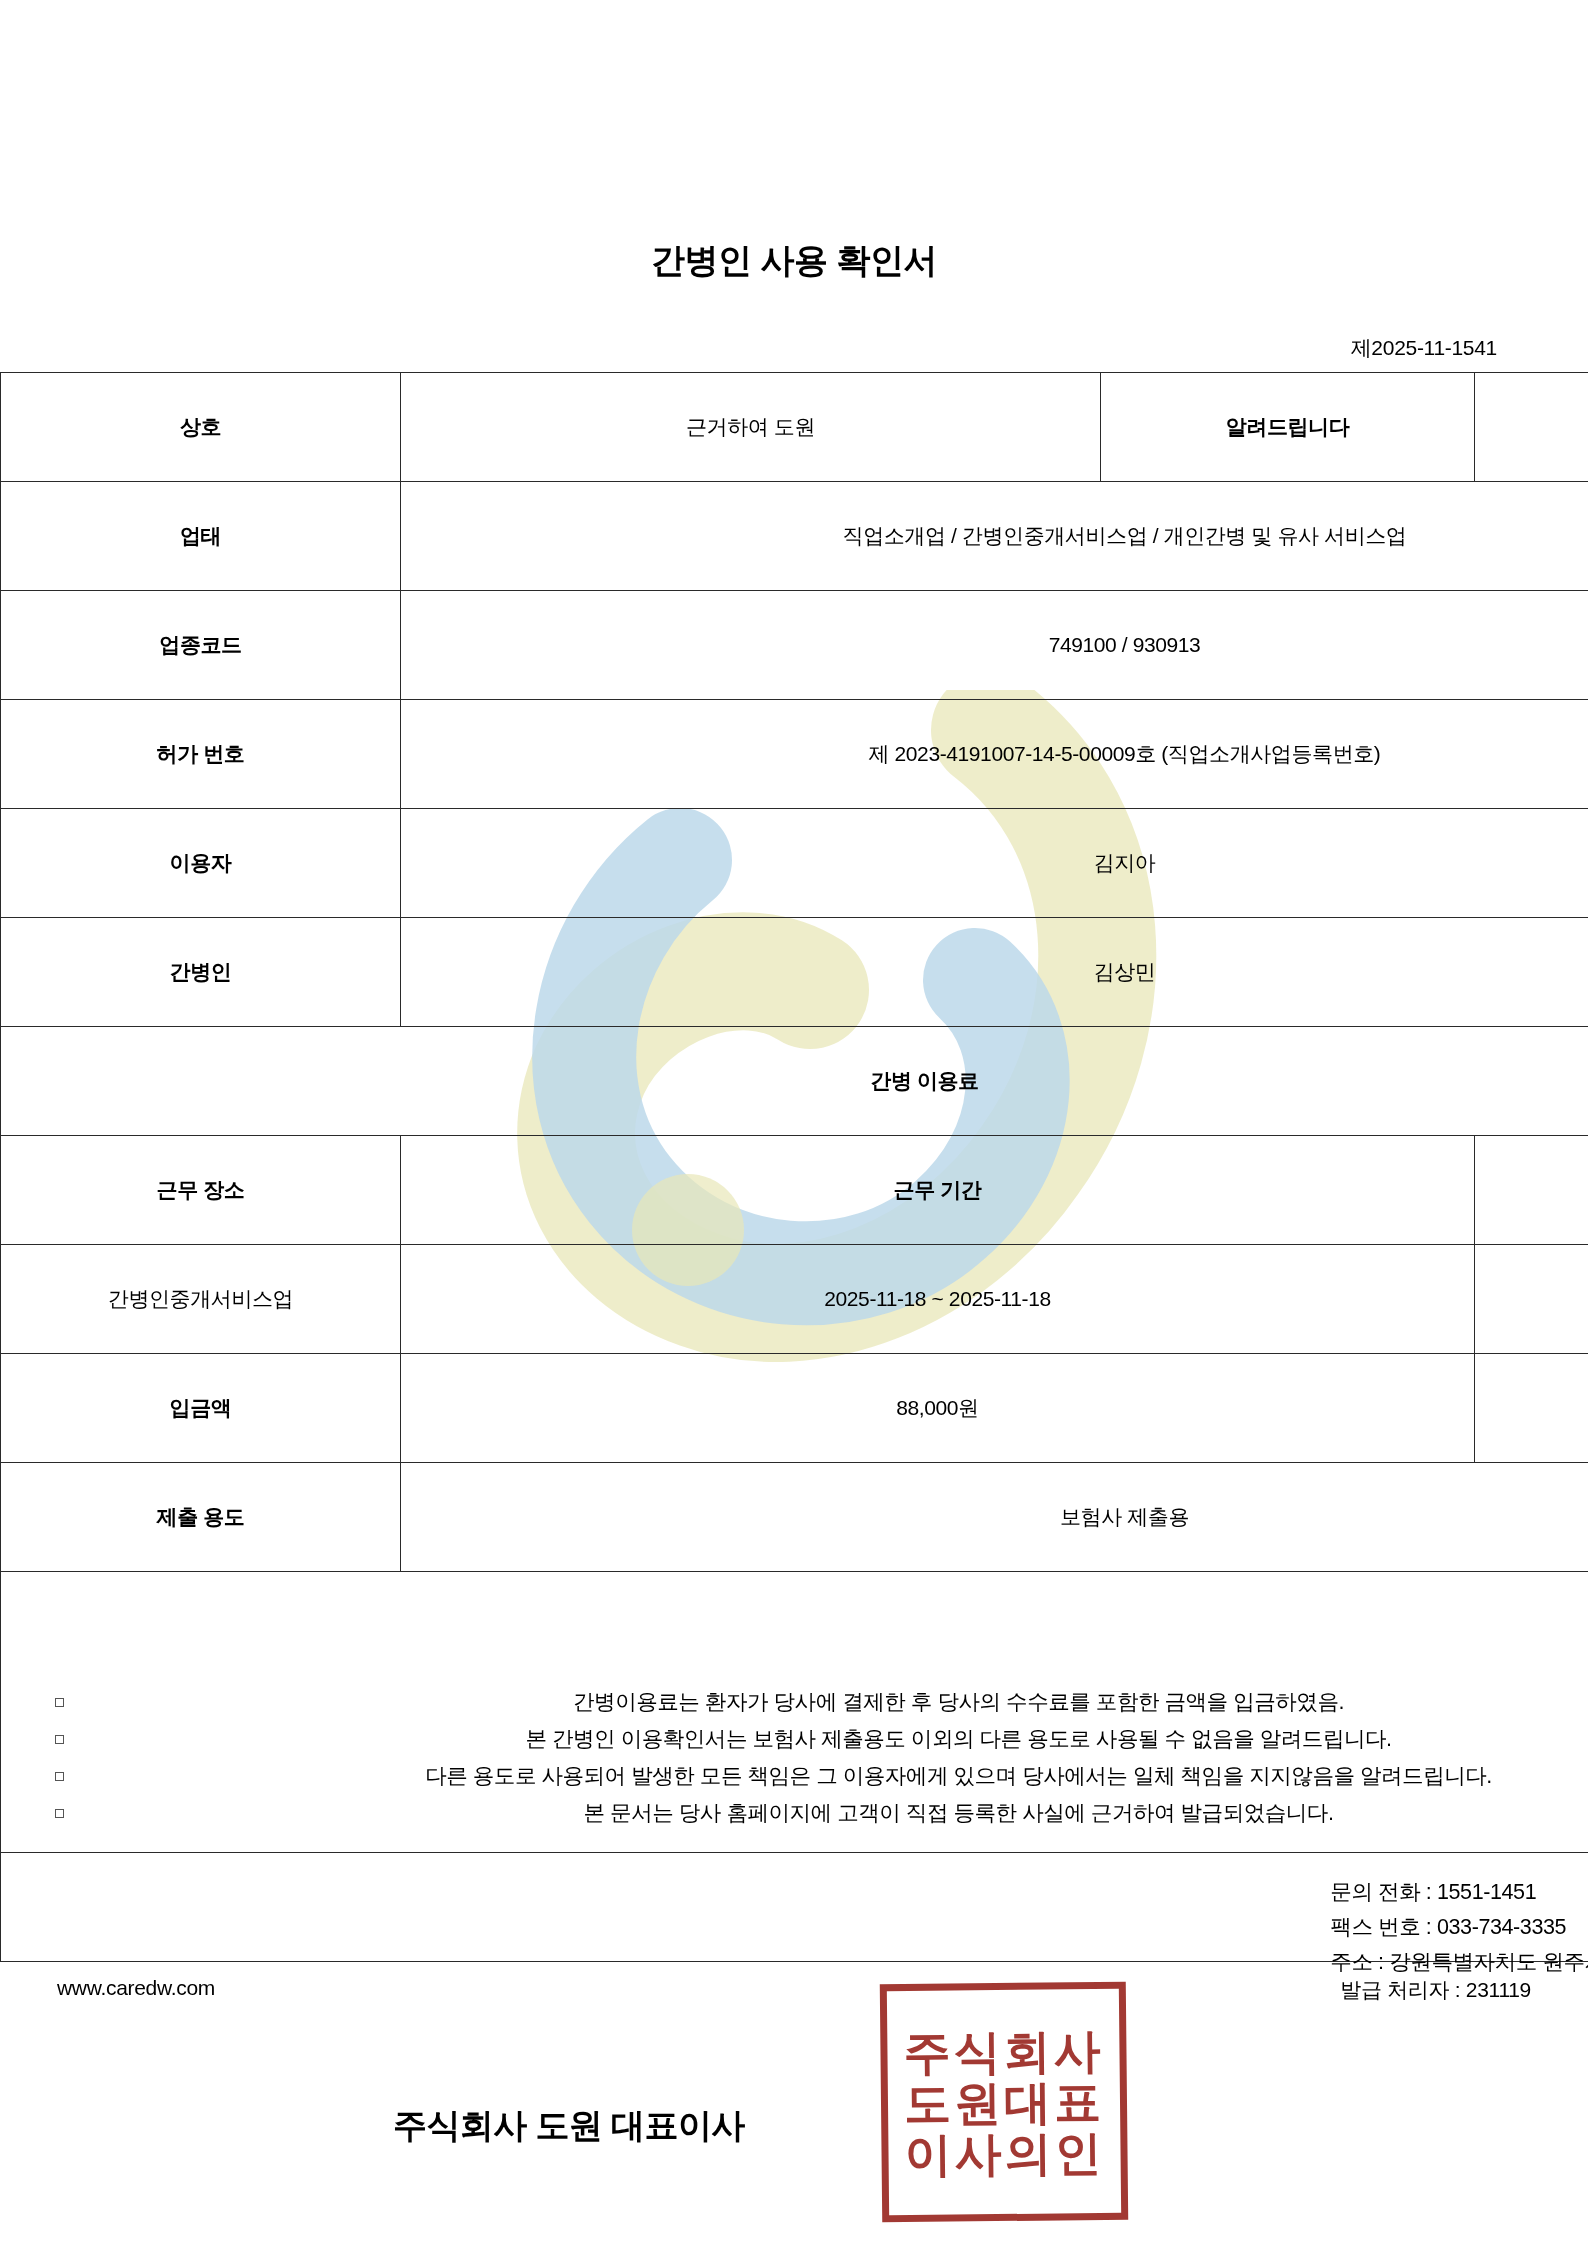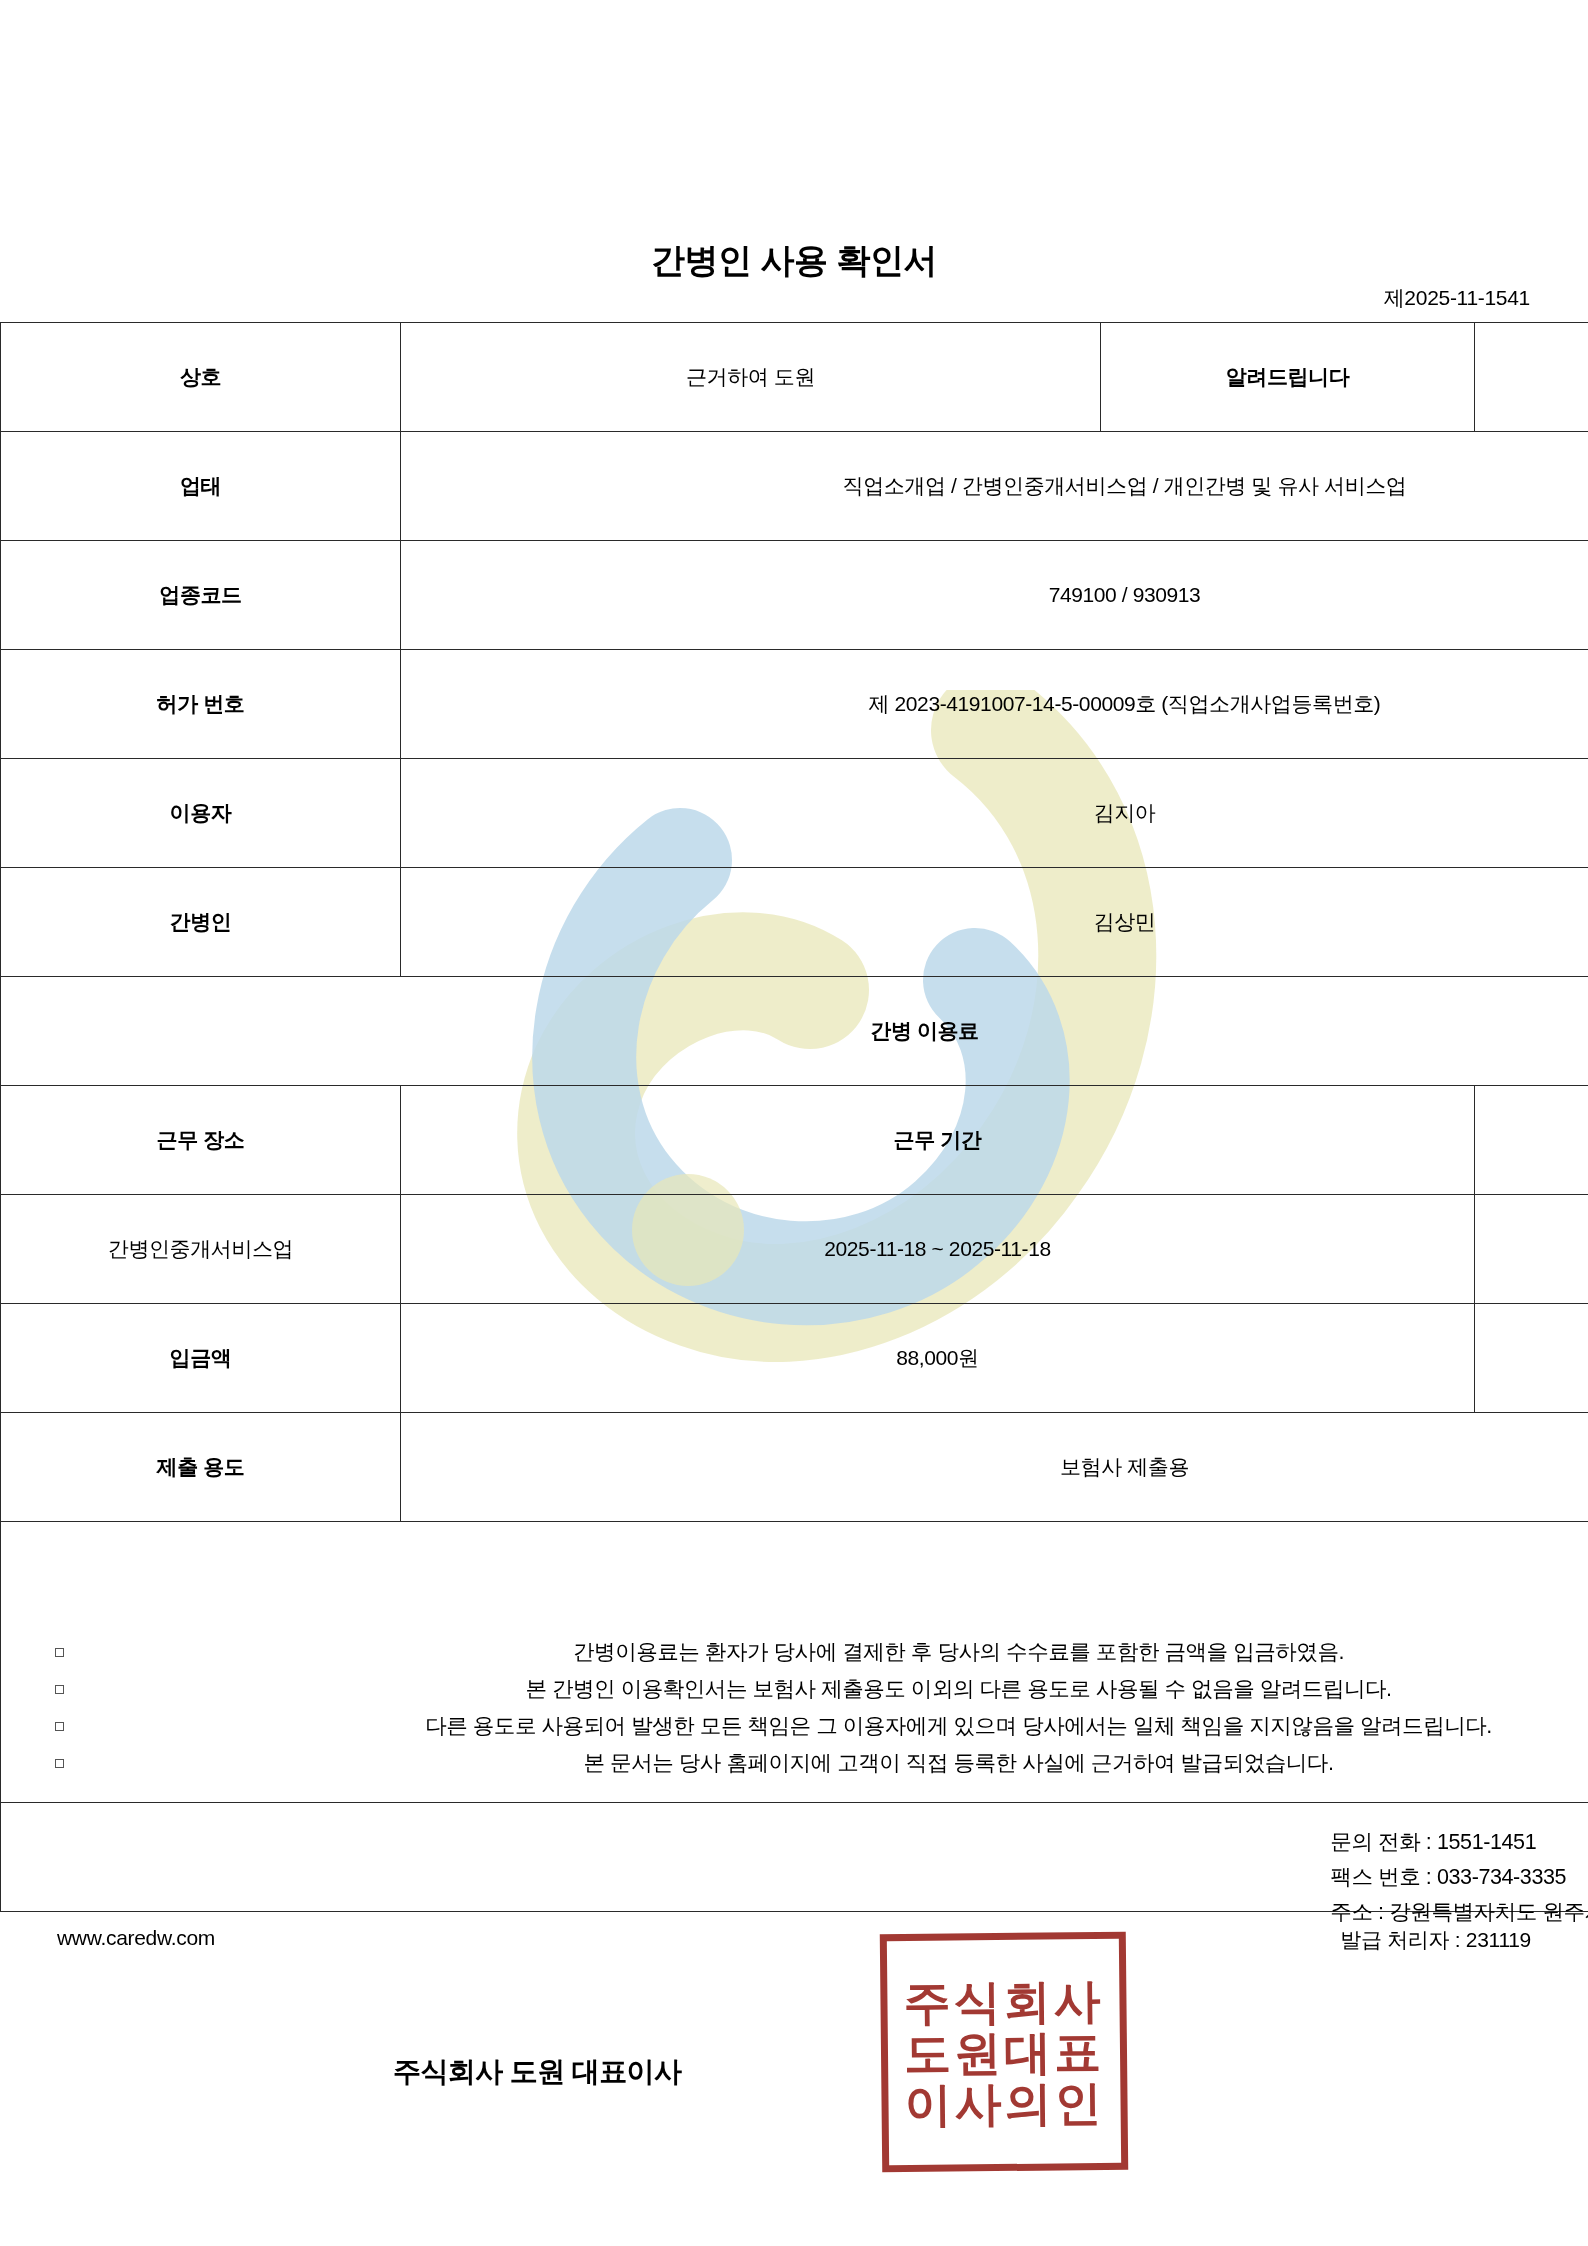--- a/index.html
+++ b/index.html
@@ -45,21 +45,22 @@
     text-align: center;
     font-size: 34px;
     font-weight: bold;
     letter-spacing: -0.5px;
     margin-top: 238px;
   }
 
   .doc-number {
     text-align: right;
     font-size: 21px;
-    padding-right: 58px;
+    margin-top: 50px;
+    padding-right: 91px;
     letter-spacing: -0.3px;
   }
 
   
   table.main {
     border-collapse: collapse;
     margin: 10px auto 0 auto;
     width: 1474px;
     table-layout: fixed;
   }
@@ -127,21 +128,21 @@
     top: 22px;
     text-align: left;
     font-size: 21.5px;
     line-height: 1.62;
     letter-spacing: -0.4px;
   }
   .signature {
     position: absolute;
     left: 392px;
     top: 250px;
-    font-size: 28px;
+    font-size: 34px;
     font-weight: bold;
     letter-spacing: -0.6px;
   }
   .seal {
     position: absolute;
     left: 880px;
     top: 130px;
     width: 232px;
     height: 224px;
     border: 7px solid #9c2b24;

